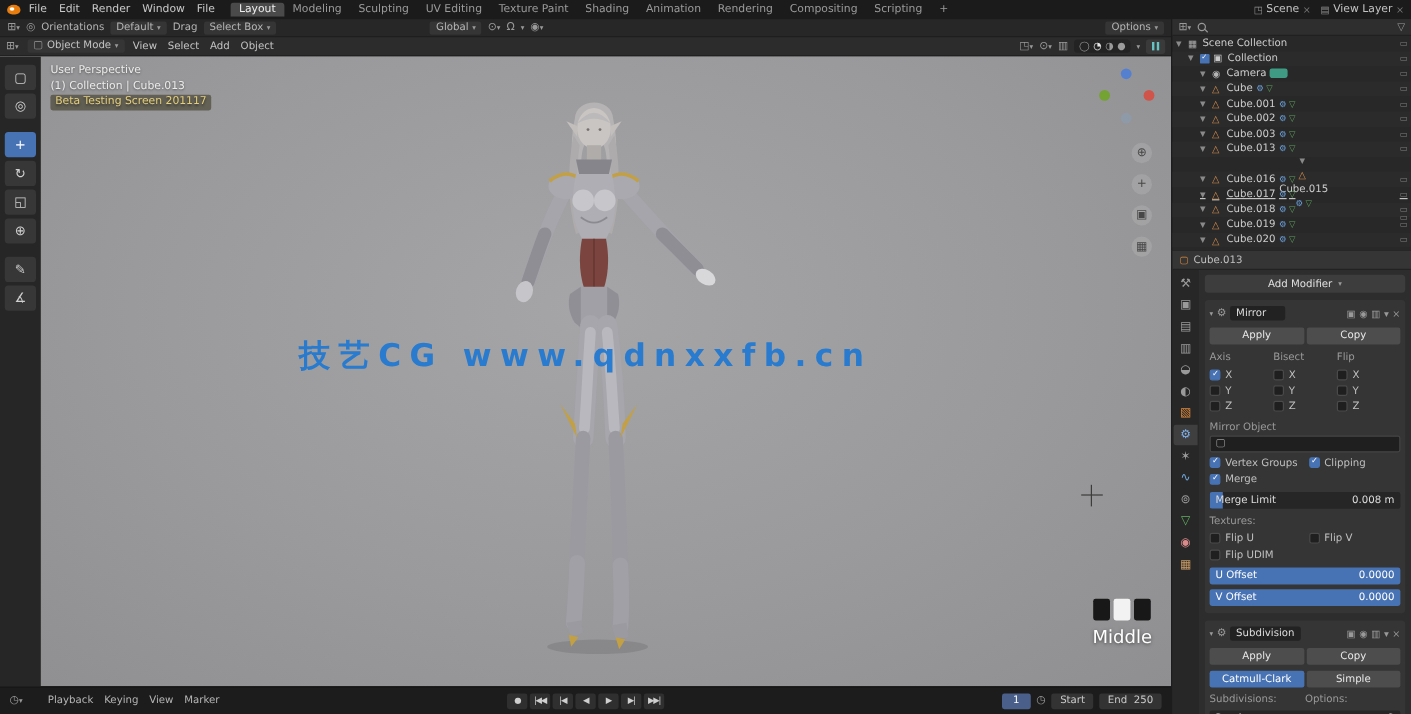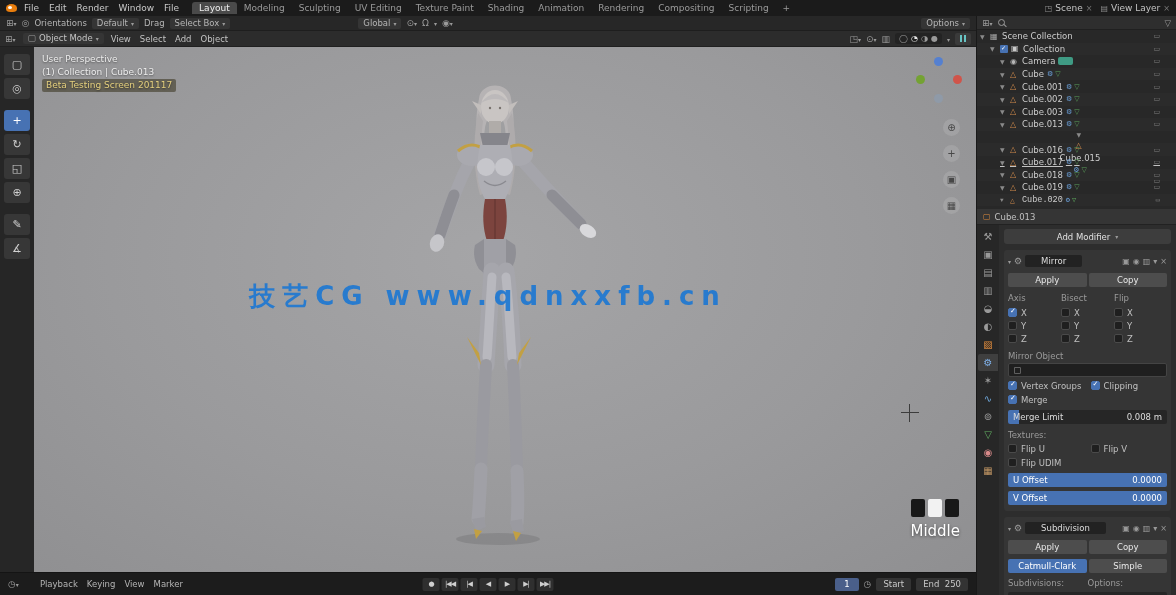--- a/index.html
+++ b/index.html
@@ -80,21 +80,21 @@
   .tlchip { background:#333; height:13px; line-height:13px; padding:0 7px; border-radius:2px; color:#c9c9c9; }
   .clockic { color:#9a9a9a; font-size:9px; }
 
   
   .outliner { position:absolute; left:976px; top:16px; width:200px; height:193px; background:#282828; border-left:1px solid #191919; font-size:8.5px; }
   .out-header { height:14px; background:#2e2e2e; border-bottom:1px solid #202020; display:flex; align-items:center; padding:0 5px; gap:5px; color:#9a9a9a; }
   .mag { width:7px; height:7px; border:1px solid #999; border-radius:50%; position:relative; display:inline-block; }
   .mag::after { content:""; position:absolute; width:4px; height:1px; background:#999; transform:rotate(45deg); right:-3px; bottom:-1px; }
   .out-right { margin-left:auto; display:flex; gap:4px; }
   .tree { font-size:8.5px; }
-  .row { height:12.6px; display:flex; align-items:center; gap:3px; padding-right:16px; }
+  .row { height:12.6px; display:flex; align-items:center; gap:3px; padding-right:3px; }
   .row:nth-child(even) { background:#2b2b2b; }
   .chev { color:#8a8a8a; font-size:6px; width:7px; flex:0 0 auto; }
   .ticon { font-size:8px; width:9px; flex:0 0 auto; }
   .ticon::before { content:"△"; color:#d08a4a; }
   .t-scene .ticon::before { content:"▦"; color:#aaa; }
   .t-collection .ticon::before { content:"▣"; color:#c9c9c9; }
   .t-camera .ticon::before { content:"◉"; color:#b5b5b5; }
   .ccb { display:none; width:8px; height:8px; background:#4772b3; border-radius:1px; position:relative; flex:0 0 auto; }
   .ccb::after { content:"✓"; color:#fff; font-size:6px; position:absolute; left:1px; top:-1px; }
   .t-collection .ccb { display:inline-block; }
@@ -110,21 +110,21 @@
   .props { position:absolute; left:976px; top:209px; width:200px; height:386px; background:#2d2d2d; border-left:1px solid #191919; font-size:8.5px; color:#c0c0c0; overflow:hidden; }
   .props-header { height:16px; background:#353535; border-bottom:1px solid #222; display:flex; align-items:center; padding:0 6px; gap:4px; }
   .bc-icon { color:#dd8a3c; font-size:8px; }
   .props-tabs { position:absolute; left:0; top:16px; bottom:0; width:22px; background:#272727; display:flex; flex-direction:column; align-items:center; padding-top:3px; gap:1px; }
   .ptab { width:20px; height:17px; display:flex; align-items:center; justify-content:center; border-radius:2px 0 0 2px; font-size:10px; color:#9a9a9a; }
   .ptab.active { background:#3f3f3f; }
   .props-content { position:absolute; left:22px; top:16px; right:0; bottom:0; padding:4px 5px; overflow:hidden; }
   .addmod { height:15px; background:#3d3d3d; border-radius:3px; display:flex; align-items:center; justify-content:center; gap:5px; color:#e0e0e0; }
   .panel { background:#353535; border-radius:3px; margin-top:6px; padding:4px 4px 6px; }
   .mod-head { display:flex; align-items:center; gap:3px; height:14px; }
-  .mod-name { background:#222; border-radius:2px; padding:0 16px; height:12px; line-height:12px; min-width:46px; color:#ddd; }
+  .mod-name { background:#222; border-radius:2px; padding:0 5px; height:12px; line-height:12px; min-width:46px; color:#ddd; }
   .mod-icons { display:flex; gap:3px; color:#999; margin-left:auto; font-size:8px; align-items:center; }
   .btn { background:#4d4d4d; border-radius:2px; height:14px; line-height:14px; text-align:center; color:#e8e8e8; }
   .btn-row { display:flex; gap:2px; margin-top:5px; } .btn-row .btn { flex:1; }
   .cols3 { display:flex; margin-top:6px; } .col { flex:1; }
   .col-title { color:#9a9a9a; margin-bottom:3px; }
   .cbrow { display:flex; align-items:center; gap:4px; height:13px; }
   .cb { width:9px; height:9px; border-radius:2px; background:#1f1f1f; border:1px solid #4a4a4a; position:relative; flex:0 0 auto; }
   .checked .cb { background:#4772b3; border-color:#4772b3; }
   .checked .cb::after { content:"✓"; color:#fff; font-size:7px; position:absolute; left:1px; top:-2px; }
   .sec-label { color:#9a9a9a; margin:6px 0 2px; }
@@ -523,21 +523,21 @@
 
       <span class="ticon"></span>
       <span class="rname">Cube.019</span>
       <span class="extras">
         <span class="m1">⚙</span>
         <span class="m2">▽</span>
       </span>
 
       <span class="row-right">▭</span>
     </div>
-      <div class="row t-mesh" style="padding-left: 23px; font-family: Liberation Mono, monospace;">
+      <div class="row t-mesh" style="padding-left: 23px;">
       <span class="chev">▼</span>
 
       <span class="ticon"></span>
       <span class="rname">Cube.020</span>
       <span class="extras">
         <span class="m1">⚙</span>
         <span class="m2">▽</span>
       </span>
 
       <span class="row-right">▭</span>

